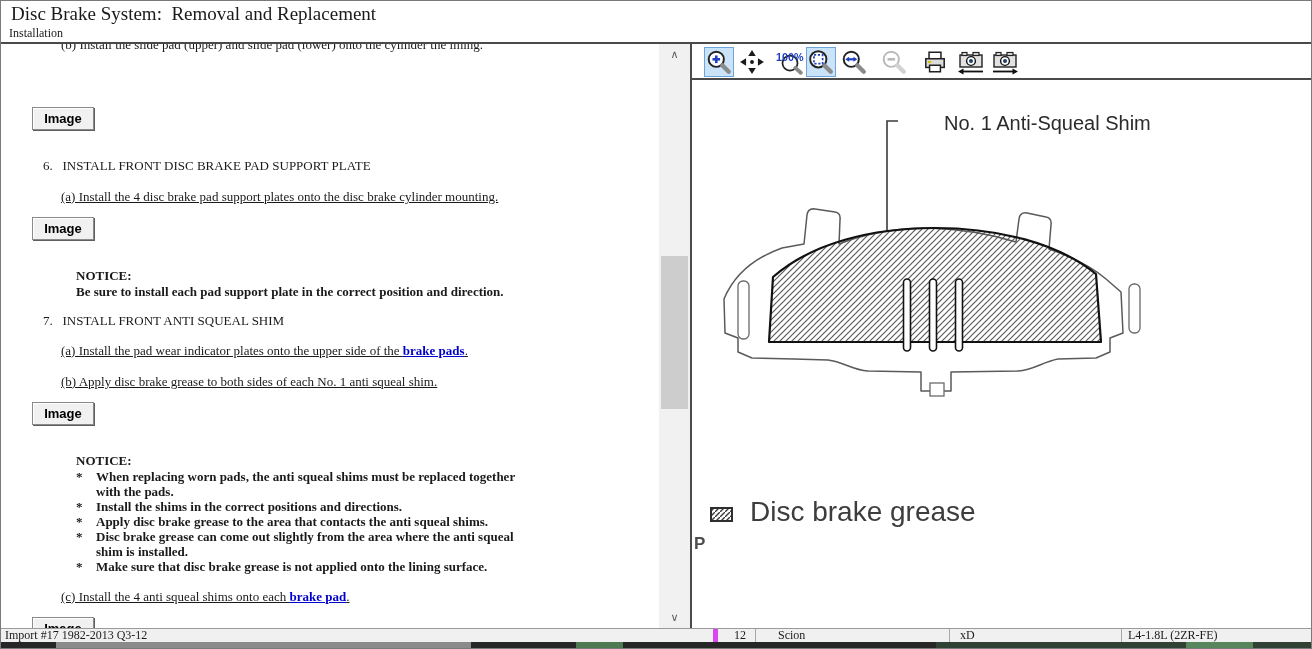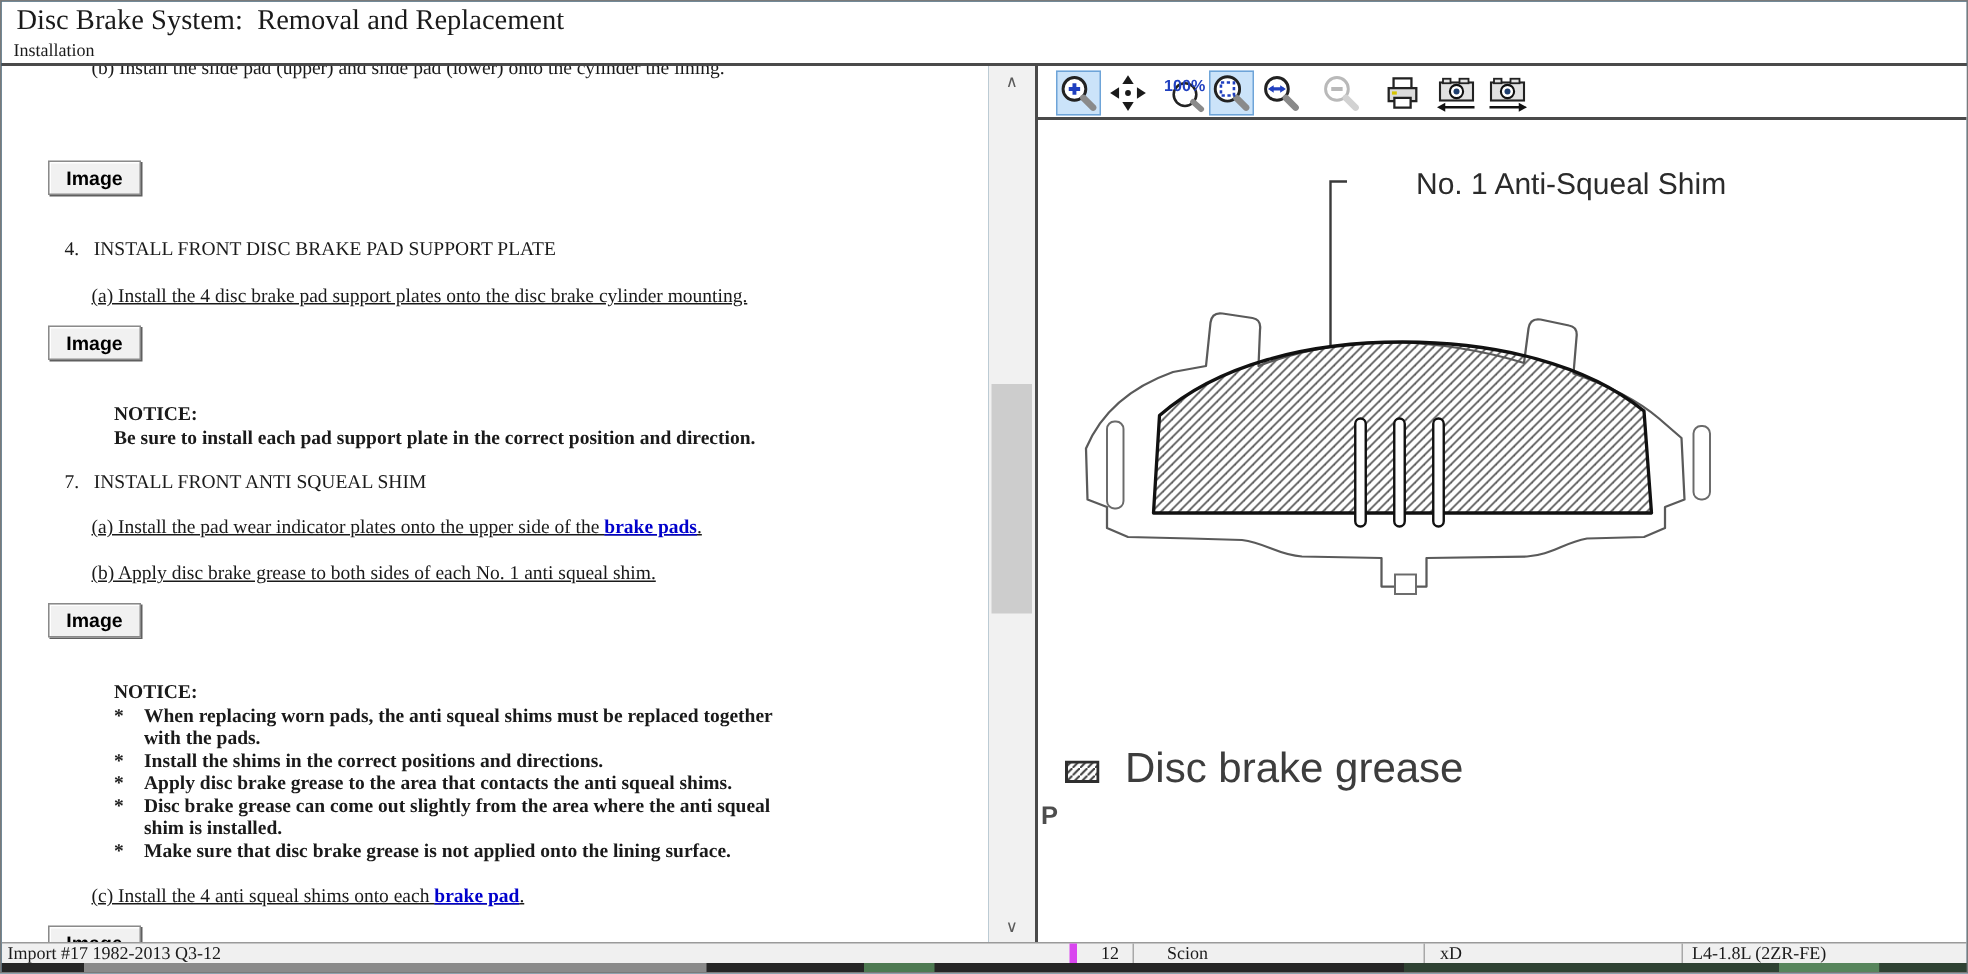--- a/index.html
+++ b/index.html
@@ -94,21 +94,21 @@
     <div id="title">Disc Brake System:  Removal and Replacement</div>
     <div id="subtitle">Installation</div>
   </div>
   <div id="header-sep"></div>
 
   <div id="doc-panel">
     <div class="clipped-line">(b) Install the slide pad (upper) and slide pad (lower) onto the cylinder the lining.</div>
 
     <button class="img-btn" style="top:63px">Image</button>
 
-    <div class="step-head" style="top:114px">4.   INSTALL FRONT DISC BRAKE PAD SUPPORT PLATE</div>
+    <div class="step-head" style="top:114px">6.   INSTALL FRONT DISC BRAKE PAD SUPPORT PLATE</div>
     <div class="sub-step" style="top:145px">(a) Install the 4 disc brake pad support plates onto the disc brake cylinder mounting.</div>
 
     <button class="img-btn" style="top:173px">Image</button>
 
     <div class="notice" style="top:224px">
       <div>NOTICE:</div>
       <div>Be sure to install each pad support plate in the correct position and direction.</div>
     </div>
 
     <div class="step-head" style="top:269px">7.   INSTALL FRONT ANTI SQUEAL SHIM</div>

